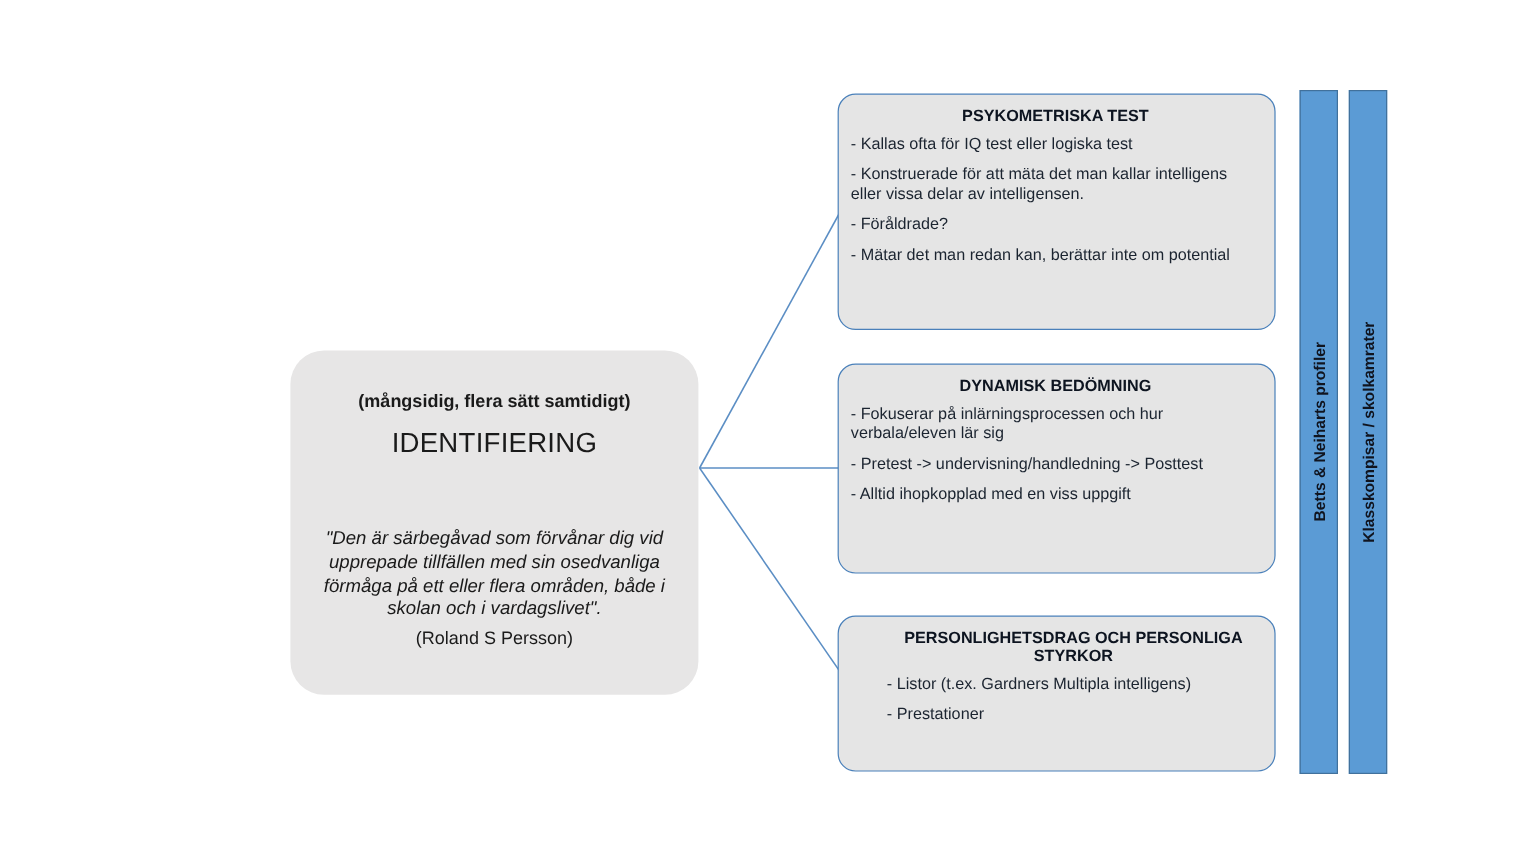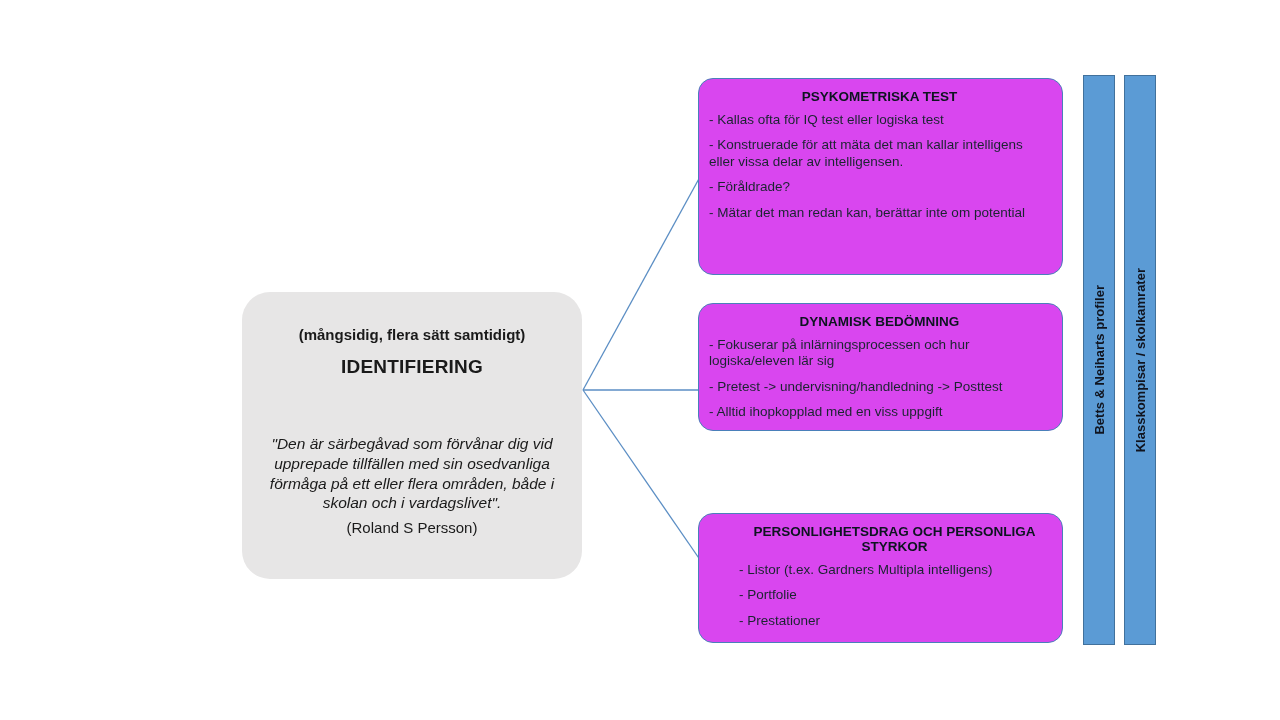--- a/index.html
+++ b/index.html
@@ -22,50 +22,50 @@
     width: 340px; height: 287px;
     background: #E7E6E6;
     border-radius: 28px;
     box-sizing: border-box;
     padding: 34px 18px 0 18px;
     text-align: center;
     color: #1a1a1a;
     margin-top: 42px;
   }
   .card-subtitle { font-size: 15px; font-weight: bold; }
-  .card-title { font-size: 19px; font-weight: bold; margin-top: 13px; letter-spacing: 0.2px; }
+  .card-title { font-size: 23px; font-weight: normal; margin-top: 13px; letter-spacing: 0.2px; }
   .card-quote { font-style: italic; font-size: 15.5px; line-height: 1.28; margin-top: 56px; }
   .card-attribution { font-size: 15px; margin-top: 6px; }
 
   
   .bluebox {
     position: absolute;
     left: 698px;
     width: 365px;
-    background: #d946ef;
+    background: #e5e5e5;
     border: 1px solid #4a80ba;
     border-radius: 15px;
     box-sizing: border-box;
     padding: 8px 12px 4px 10px;
     color: #1b2430;
   }
   .bluebox .box-title {
     text-align: center;
     font-weight: bold;
     font-size: 13.5px;
     color: #0d1420;
     margin: 2px 0 8px 0;
   }
   .bluebox .box-item {
     font-size: 13.5px;
     line-height: 1.22;
     margin: 0 0 9px 0;
   }
   #box-psykometriska { top: 78px;  height: 197px; }
-  #box-dynamisk      { top: 303px; height: 128px; }
+  #box-dynamisk      { top: 303px; height: 175px; }
   #box-personlighet  { top: 513px; height: 130px; padding-left: 40px; }
 
   
   .vbar {
     position: absolute;
     top: 75px;
     width: 32px; height: 570px;
     background: #5B9BD5;
     border: 1.5px solid #41719C;
     box-sizing: border-box;
@@ -105,29 +105,28 @@
   <div class="bluebox" id="box-psykometriska">
     <div class="box-title">PSYKOMETRISKA TEST</div>
     <p class="box-item">- Kallas ofta för IQ test eller logiska test</p>
     <p class="box-item">- Konstruerade för att mäta det man kallar intelligens eller vissa delar av intelligensen.</p>
     <p class="box-item">- Föråldrade?</p>
     <p class="box-item">- Mätar det man redan kan, berättar inte om potential</p>
   </div>
 
   <div class="bluebox" id="box-dynamisk">
     <div class="box-title">DYNAMISK BEDÖMNING</div>
-    <p class="box-item">- Fokuserar på inlärningsprocessen och hur logiska/eleven lär sig</p>
+    <p class="box-item">- Fokuserar på inlärningsprocessen och hur verbala/eleven lär sig</p>
     <p class="box-item">- Pretest -&gt; undervisning/handledning -&gt; Posttest</p>
     <p class="box-item">- Alltid ihopkopplad med en viss uppgift</p>
   </div>
 
   <div class="bluebox" id="box-personlighet">
     <div class="box-title">PERSONLIGHETSDRAG OCH PERSONLIGA STYRKOR</div>
     <p class="box-item">- Listor (t.ex. Gardners Multipla intelligens)</p>
-    <p class="box-item">- Portfolie</p>
     <p class="box-item">- Prestationer</p>
   </div>
 
   <div class="vbar" id="vbar-betts">
     <span class="vbar-label">Betts &amp; Neiharts profiler</span>
   </div>
 
   <div class="vbar" id="vbar-klasskompisar">
     <span class="vbar-label">Klasskompisar / skolkamrater</span>
   </div>

